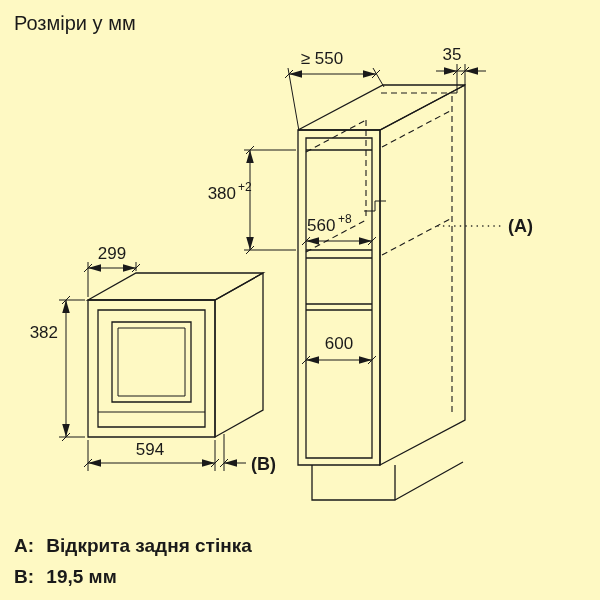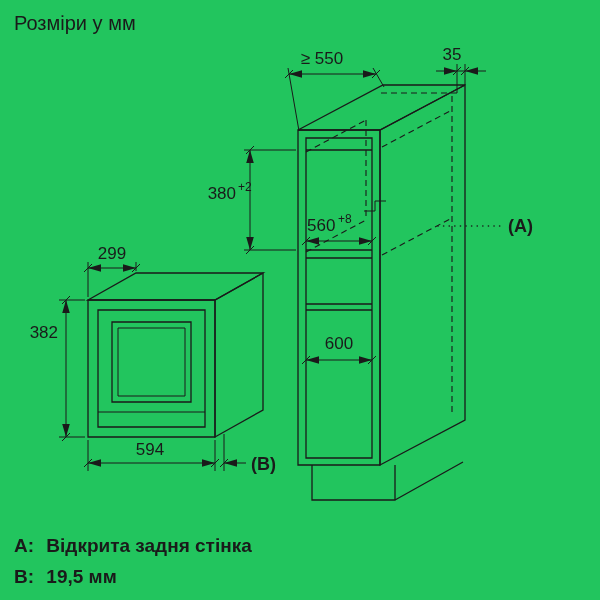--- a/index.html
+++ b/index.html
@@ -4,21 +4,21 @@
 <style>
   html, body {
     margin: 0;
     padding: 0;
     background: #ffffff;
   }
   .frame {
     position: relative;
     width: 600px;
     height: 600px;
-    background: #22c55e;
+    background: #fef9c3;
     overflow: hidden;
     font-family: "Liberation Sans", sans-serif;
   }
   svg { position: absolute; inset: 0; }
   svg text {
     font-family: "Liberation Sans", sans-serif;
     fill: #1a1a1a;
   }
   .title-text { font-size: 20px; font-weight: 400; }
   .dim   { font-size: 17px; font-weight: 400; }

